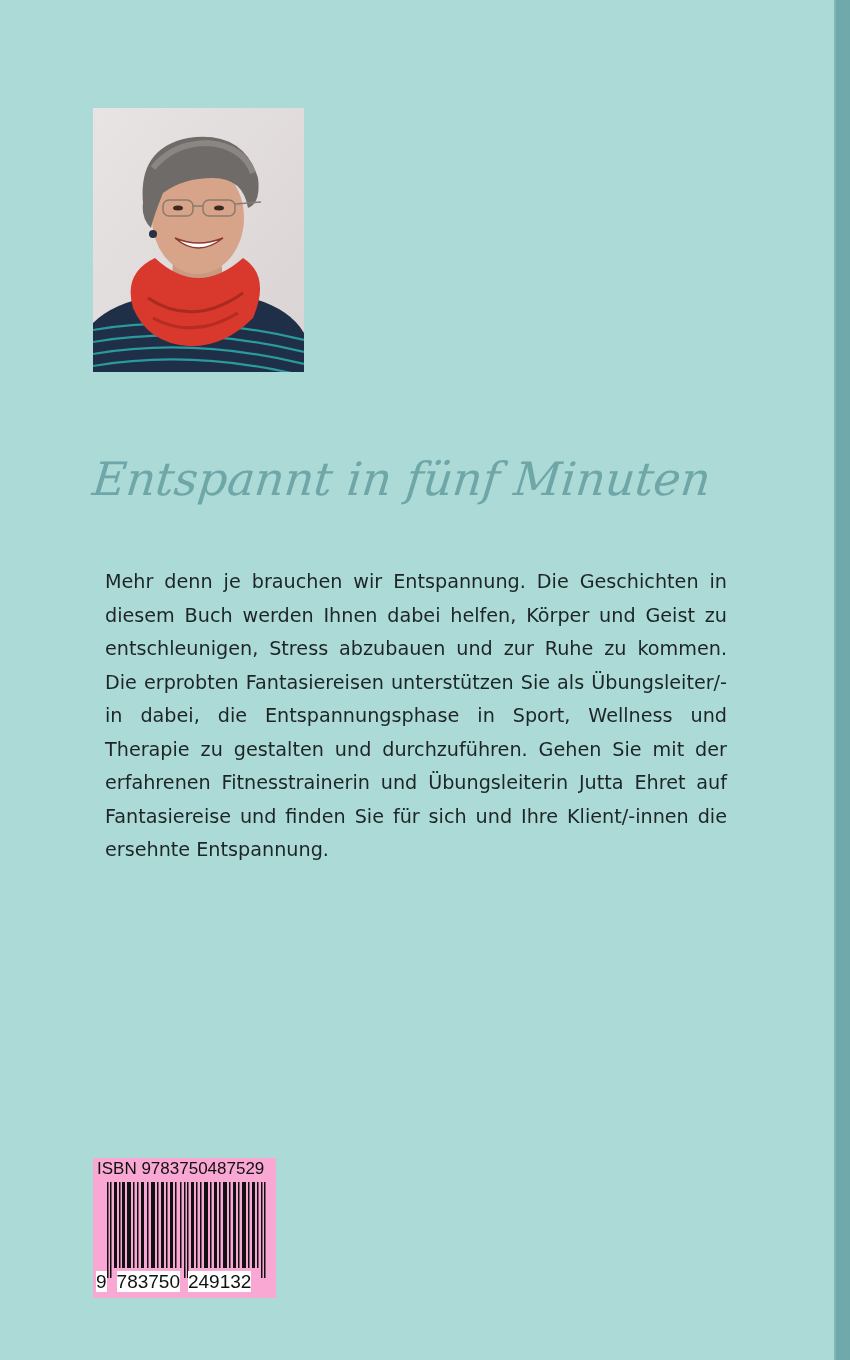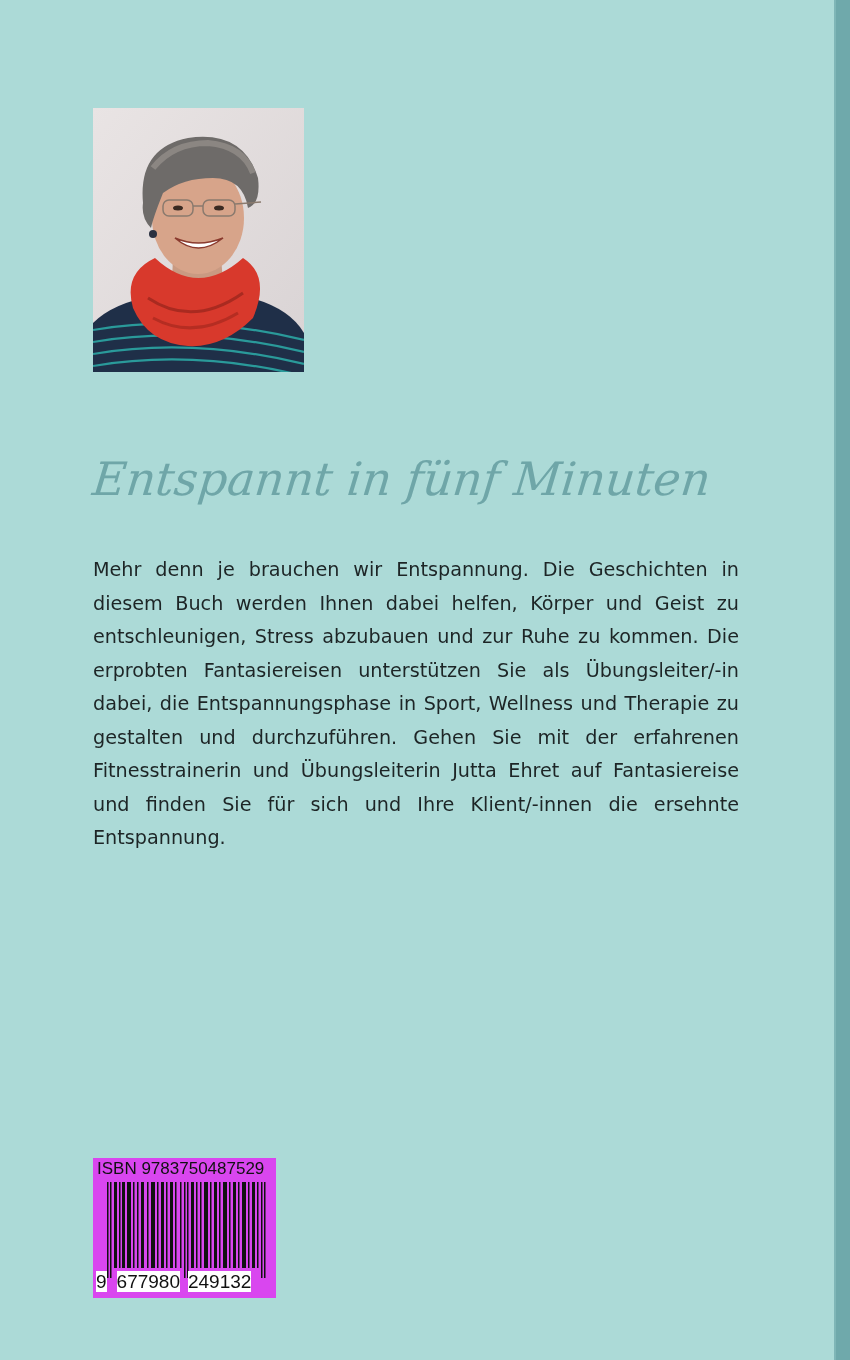--- a/index.html
+++ b/index.html
@@ -2,22 +2,22 @@
 <html><head>
 <meta charset="utf-8">
 <style>
   html, body { margin:0; padding:0; }
   body { width:850px; height:1360px; position:relative; overflow:hidden; background:#acdad7; font-family:"Liberation Sans", sans-serif; }
   .spine { position:absolute; left:834px; top:0; width:16px; height:1360px; background:#6fa9ab; border-left:2px solid #7fb6b7; box-sizing:border-box; }
   .photo { position:absolute; left:93px; top:108px; width:211px; height:264px; background:#e3dfe0; overflow:hidden; }
   .photo svg { display:block; }
   .title { position:absolute; left:92px; top:452px; width:560px; height:70px; font-family:"DejaVu Serif", serif; font-style:italic; font-size:46px; color:#6fa6a8; letter-spacing:0px; transform:skewX(-6deg); white-space:nowrap; }
   .blurb { position:absolute; left:93px; top:553px; width:646px; font-family:"DejaVu Sans", sans-serif; font-size:19.2px; line-height:33.5px; color:#1d2526; text-align:justify; text-align-last:left; }
-  .blurb p { margin:0; }
-  .barcode { position:absolute; left:93px; top:1158px; width:183px; height:140px; background:#d946ef; box-sizing:border-box; }
+  .blurb p { margin:12px; }
+  .barcode { position:absolute; left:93px; top:1158px; width:183px; height:140px; background:#f9a8d4; box-sizing:border-box; }
   .isbn-top { position:absolute; left:4px; top:1px; font-family:"Liberation Sans", sans-serif; font-size:17px; color:#111; letter-spacing:0px; white-space:nowrap; }
   .bars { position:absolute; left:14px; top:24px; width:163px; height:96px; }
   .isbn-bottom { position:absolute; left:3px; top:113px; width:176px; font-family:"Liberation Sans", sans-serif; font-size:19px; color:#111; white-space:nowrap; }
   .isbn-bottom span { background:#fff; }
 </style>
 </head>
 <body>
 
 <div class="spine"></div>
 
@@ -108,15 +108,15 @@
       <rect x="131" y="0" width="1.5" height="86"></rect>
       <rect x="135" y="0" width="4" height="86"></rect>
       <rect x="141" y="0" width="1.5" height="86"></rect>
       <rect x="145" y="0" width="3" height="86"></rect>
       <rect x="150" y="0" width="1.5" height="86"></rect>
       <rect x="154" y="0" width="1.5" height="96"></rect>
       <rect x="157" y="0" width="1.5" height="96"></rect>
     </g>
   </svg>
   <div class="isbn-bottom">
-    <span>9</span><span style="display:inline-block;width:10px;background:transparent"></span><span>677980</span><span style="display:inline-block;width:8px;background:transparent"></span><span>249132</span>
+    <span>9</span><span style="display:inline-block;width:10px;background:transparent"></span><span>783750</span><span style="display:inline-block;width:8px;background:transparent"></span><span>249132</span>
   </div>
 </div>
 
 </body></html>

